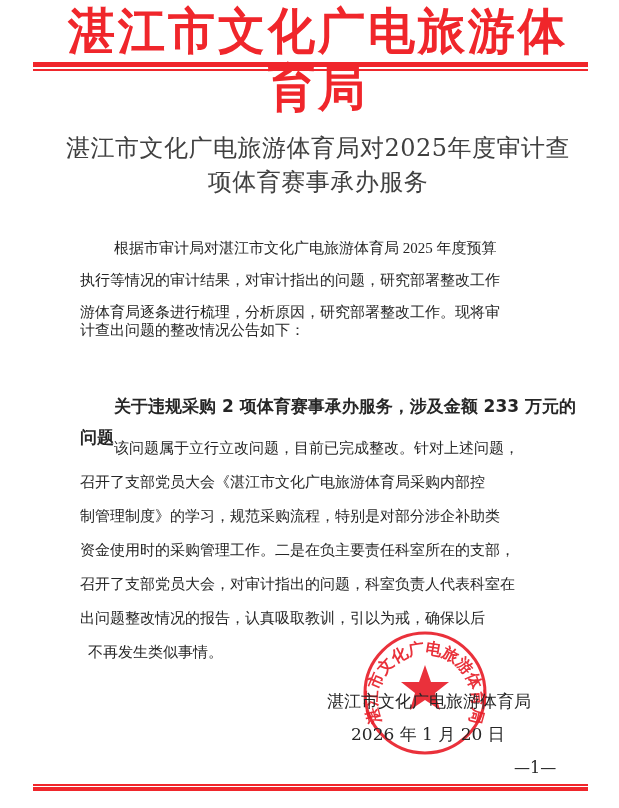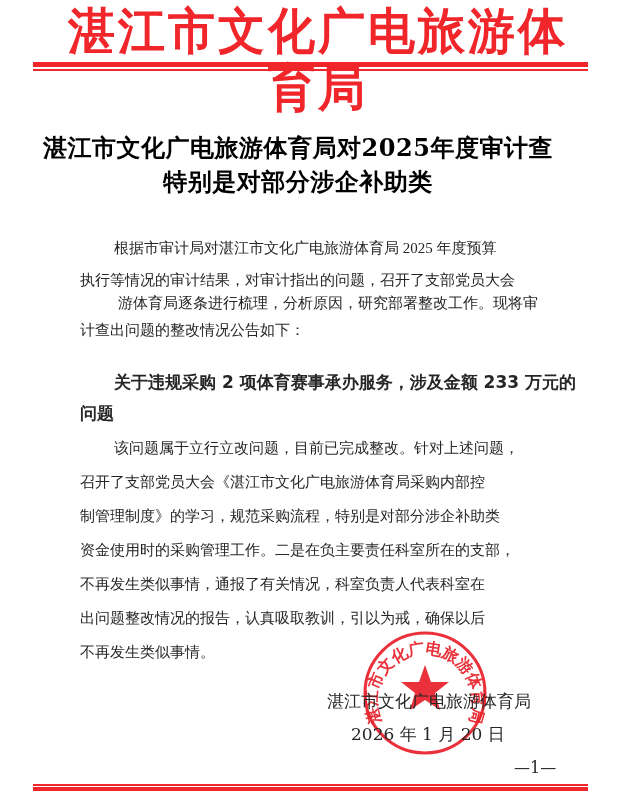--- a/index.html
+++ b/index.html
@@ -1,58 +1,58 @@
 <!DOCTYPE html>
 <html><head>
 <meta charset="utf-8">
 <style>
   html, body { margin: 0; padding: 0; background: #ffffff; }
   body { width: 619px; height: 808px; position: relative; overflow: hidden; font-family: "DejaVu Serif", "Liberation Serif", serif; color: #222; }
   .masthead { position: absolute; left: 44px; top: 6px; width: 548px; text-align: center; color: #f0262b; font-size: 47px; font-weight: bold; letter-spacing: 3px; line-height: 54px; font-family: "DejaVu Serif", serif; transform: scaleY(1.05); }
   .rule-thick { position: absolute; left: 33px; width: 555px; background: #f0262b; }
   .rule-thin { position: absolute; left: 33px; width: 555px; background: #f0262b; }
-  .title { position: absolute; left: 28px; width: 540px; text-align: center; font-size: 24px; font-weight: bold; line-height: 34px; color: #000000; letter-spacing: 0.5px; }
+  .title { position: absolute; left: 48px; width: 540px; text-align: center; font-size: 24px; font-weight: normal; line-height: 34px; color: #404040; letter-spacing: 0.5px; }
   .para { position: absolute; left: 80px; width: 500px; font-size: 15px; line-height: 31.5px; color: #262626; text-align: justify; font-family: Liberation Serif, serif; }
-  .para.bold { font-weight: bold; font-family: "DejaVu Sans", sans-serif; font-size: 17px; }
+  .para.bold { font-weight: bold; font-family: "DejaVu Sans", sans-serif; font-size: 17px; margin-top: 24px; }
   .sign { position: absolute; font-size: 17px; color: #262626; }
   .pageno { position: absolute; font-size: 16px; color: #262626; }
   .seal { position: absolute; left: 360px; top: 628px; width: 130px; height: 130px; }
 </style>
 </head>
 <body>
 
 <div>
 
   <div class="masthead">湛江市文化广电旅游体育局</div>
   <div class="rule-thick" style="top:62px;height:5px;"></div>
   <div class="rule-thin" style="top:69px;height:1.5px;"></div>
 
   <div class="title" style="top:131px;">湛江市文化广电旅游体育局对2025年度审计查</div>
-  <div class="title" style="top:165px;">特别是对部分涉企补助类</div>
+  <div class="title" style="top:165px;">项体育赛事承办服务</div>
 
   <div>
     <div class="para" style="top:233px;left:114px;width:466px;">根据市审计局对湛江市文化广电旅游体育局 2025 年度预算</div>
-    <div class="para" style="top:265px;">执行等情况的审计结果，对审计指出的问题，召开了支部党员大会</div>
-    <div class="para" style="top:288px;margin-left:38px;">游体育局逐条进行梳理，分析原因，研究部署整改工作。现将审</div>
+    <div class="para" style="top:265px;">执行等情况的审计结果，对审计指出的问题，研究部署整改工作</div>
+    <div class="para" style="top:297px;">游体育局逐条进行梳理，分析原因，研究部署整改工作。现将审</div>
     <div class="para" style="top:315px;">计查出问题的整改情况公告如下：</div>
   </div>
 
   <div>
     <div class="para bold" style="top:367px;left:114px;width:466px;">关于违规采购 2 项体育赛事承办服务，涉及金额 233 万元的</div>
     <div class="para bold" style="top:398px;">问题</div>
   </div>
 
   <div>
     <div class="para" style="top:433px;left:114px;width:466px;">该问题属于立行立改问题，目前已完成整改。针对上述问题，</div>
     <div class="para" style="top:467px;">召开了支部党员大会《湛江市文化广电旅游体育局采购内部控</div>
     <div class="para" style="top:501px;">制管理制度》的学习，规范采购流程，特别是对部分涉企补助类</div>
     <div class="para" style="top:535px;">资金使用时的采购管理工作。二是在负主要责任科室所在的支部，</div>
-    <div class="para" style="top:569px;">不再发生类似事情，通报了有关情况，科室负责人代表科室在</div>
+    <div class="para" style="top:569px;">召开了支部党员大会，对审计指出的问题，科室负责人代表科室在</div>
     <div class="para" style="top:603px;">出问题整改情况的报告，认真吸取教训，引以为戒，确保以后</div>
-    <div class="para" style="top:637px;">不再发生类似事情。</div>
+    <div class="para" style="top:637px;margin-left:8px;">不再发生类似事情。</div>
   </div>
 
   <svg class="seal" viewBox="0 0 130 130">
     <defs>
       <path id="sealArc" d="M 22 95 A 48 48 0 1 1 108 95" fill="none"></path>
     </defs>
     <circle cx="65" cy="65" r="60" fill="none" stroke="#e8202a" stroke-width="3" opacity="0.92"></circle>
     <polygon points="65,37 71,54 89,54 75,65 80,82 65,72 50,82 55,65 41,54 59,54" fill="#e8202a" opacity="0.92"></polygon>
     <text font-size="16" fill="#e8202a" opacity="0.92" font-family="DejaVu Serif, serif" font-weight="bold">
       <textPath href="#sealArc" startOffset="50%" text-anchor="middle">湛江市文化广电旅游体育局</textPath>

